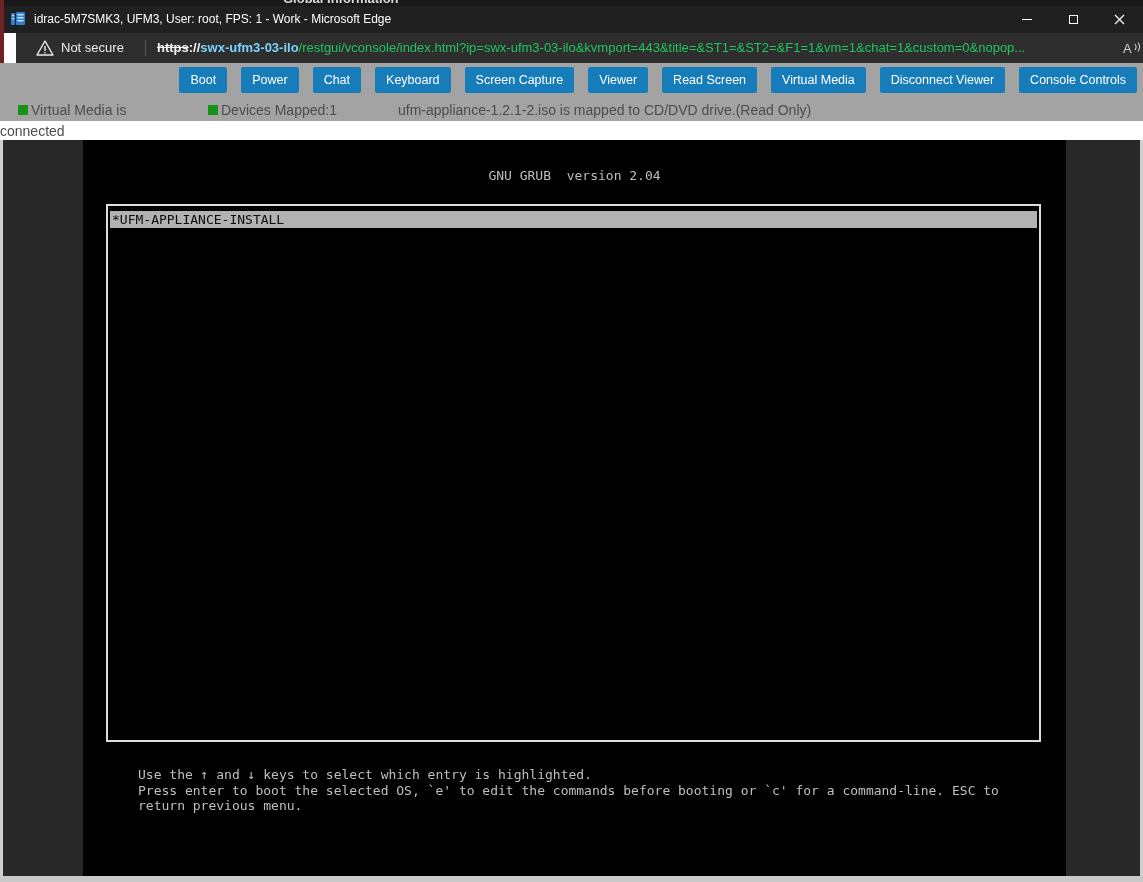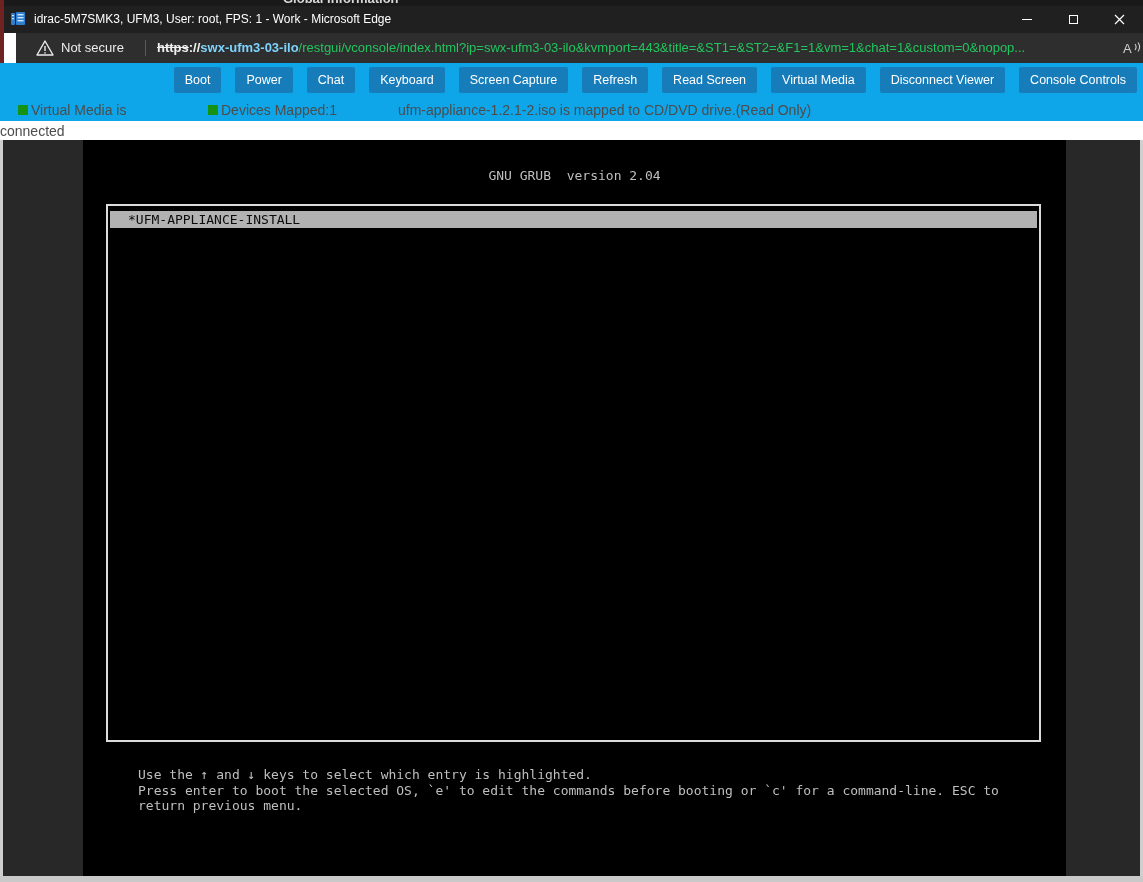--- a/index.html
+++ b/index.html
@@ -39,21 +39,21 @@
   .url .host   { color:#7dd3fc; font-weight:bold; }
   .url .path   { color:#22c55e; }
   .read-aloud { position:absolute; left:1106px; top:7px; }
 
   
   .left-maroon { position:absolute; left:0; top:0; width:4px; height:63px;
                  background:#6e2222; z-index:7; }
 
   
   .page-head { position:absolute; left:0; top:63px; width:1143px; height:58px;
-               background:#0ea5e9; }
+               background:#a3a3a3; }
   .btn-row { position:absolute; top:4px; right:6px; display:flex; gap:14px; }
   .kvm-btn { background:#177cba; color:#ffffff; border:none; border-radius:2px;
              font-family:"Liberation Sans", sans-serif; font-size:12.5px;
              padding:6px 11px; white-space:nowrap; cursor:pointer; }
   .status-item { position:absolute; font-size:14px; color:#4c4c4c; line-height:21px; }
   .st1 { left:0; top:37px; width:192px; text-indent:18px; }
   .st2 { left:208px; top:37px; }
   .st3 { left:398px; top:37px; }
   .green-sq { display:inline-block; width:10px; height:10px; background:#159315;
               margin-right:3px; position:relative; top:0px; }
@@ -66,21 +66,21 @@
   .bottom-strip { position:absolute; left:0; top:736px; width:1143px; height:6px;
                   background:#c9c9c9; }
   .screen { position:absolute; left:83px; top:0; width:983px; height:736px;
             background:#000000; font-family:"DejaVu Sans Mono", monospace; }
   .grub-title { position:absolute; left:0; top:28px; width:100%; text-align:center;
                 color:#bfbfbf; font-size:13px; white-space:pre; }
   .menu-box { position:absolute; left:23px; top:64px; width:935px; height:538px;
               border:2px solid #dcdcdc; }
   .menu-entry { margin:5px 2px 0 2px; height:17px; line-height:17px;
                 background:#b2b2b2; color:#0c0c0c; font-size:13px;
-                padding-left:18px; white-space:pre; }
+                padding-left:2px; white-space:pre; }
   .help { position:absolute; left:55px; top:627px; color:#bfbfbf; font-size:13px;
           line-height:15.5px; }
   .help div { white-space:pre; }
 </style>
 </head>
 <body>
 
 <div class="top-sliver">
   <span>Global Information</span>
 </div>
@@ -129,21 +129,21 @@
 
 <div class="left-maroon"></div>
 
 <div class="page-head">
   <div class="btn-row">
     <button class="kvm-btn">Boot</button>
     <button class="kvm-btn">Power</button>
     <button class="kvm-btn">Chat</button>
     <button class="kvm-btn">Keyboard</button>
     <button class="kvm-btn">Screen Capture</button>
-    <button class="kvm-btn">Refresh</button>
+    <button class="kvm-btn">Viewer</button>
     <button class="kvm-btn">Read Screen</button>
     <button class="kvm-btn">Virtual Media</button>
     <button class="kvm-btn">Disconnect Viewer</button>
     <button class="kvm-btn">Console Controls</button>
   </div>
   <div class="status-item st1"><span class="green-sq"></span><span>Virtual Media is connected</span></div>
   <div class="status-item st2"><span class="green-sq"></span><span>Devices Mapped:1</span></div>
   <div class="status-item st3">ufm-appliance-1.2.1-2.iso is mapped to CD/DVD drive.(Read Only)</div>
 </div>
 

